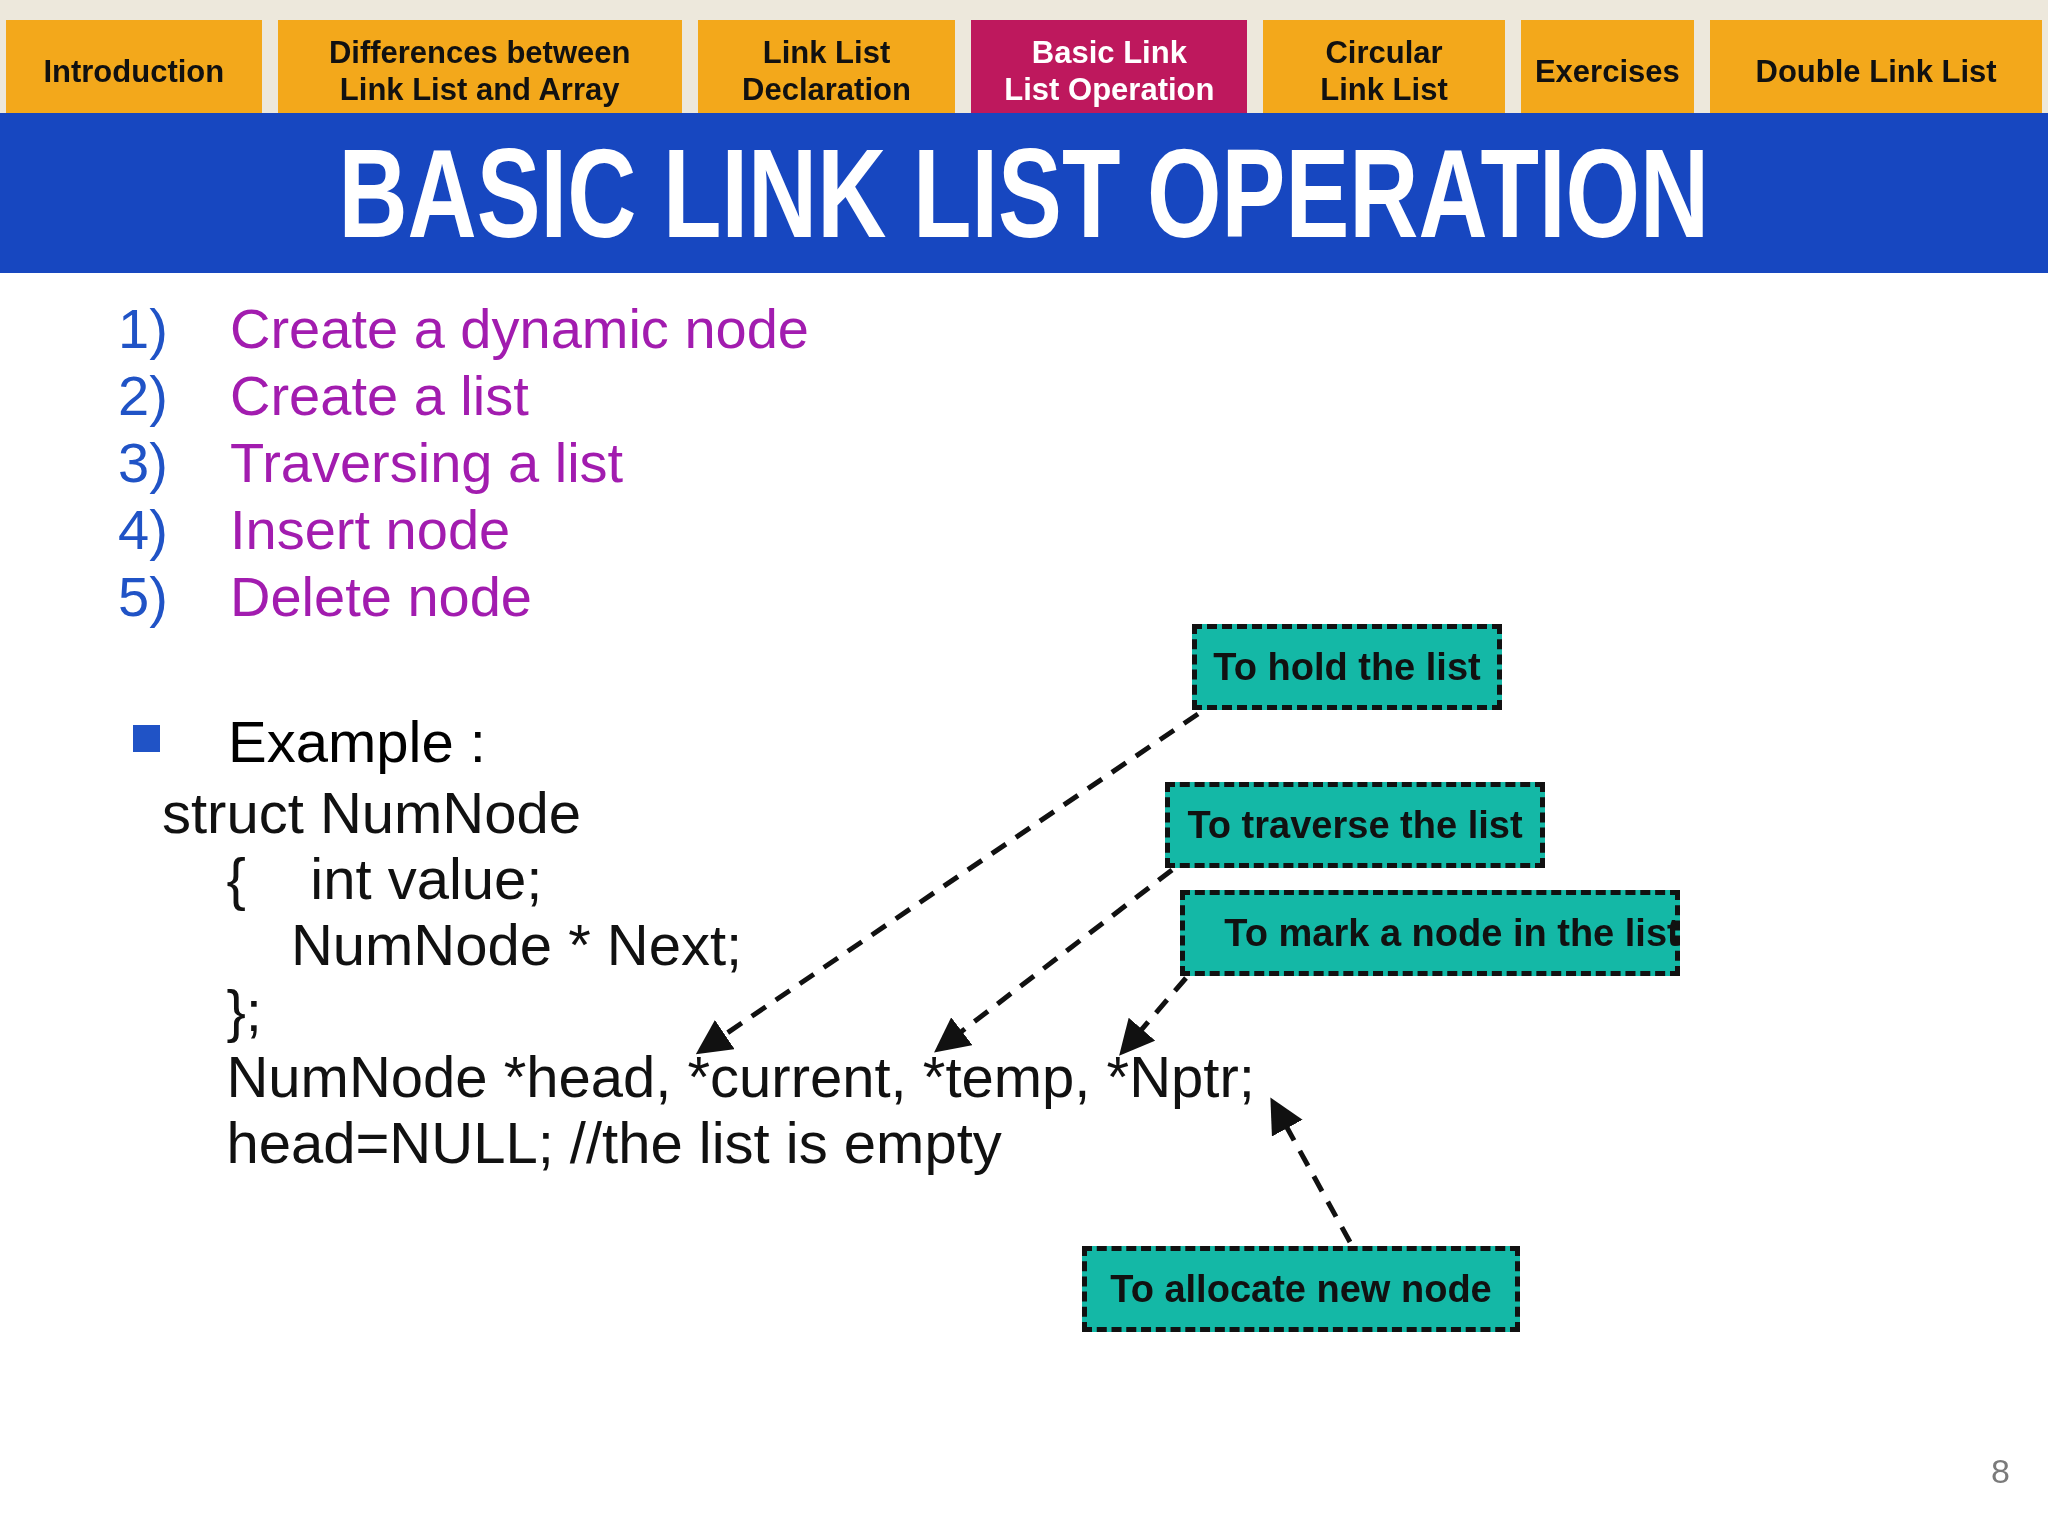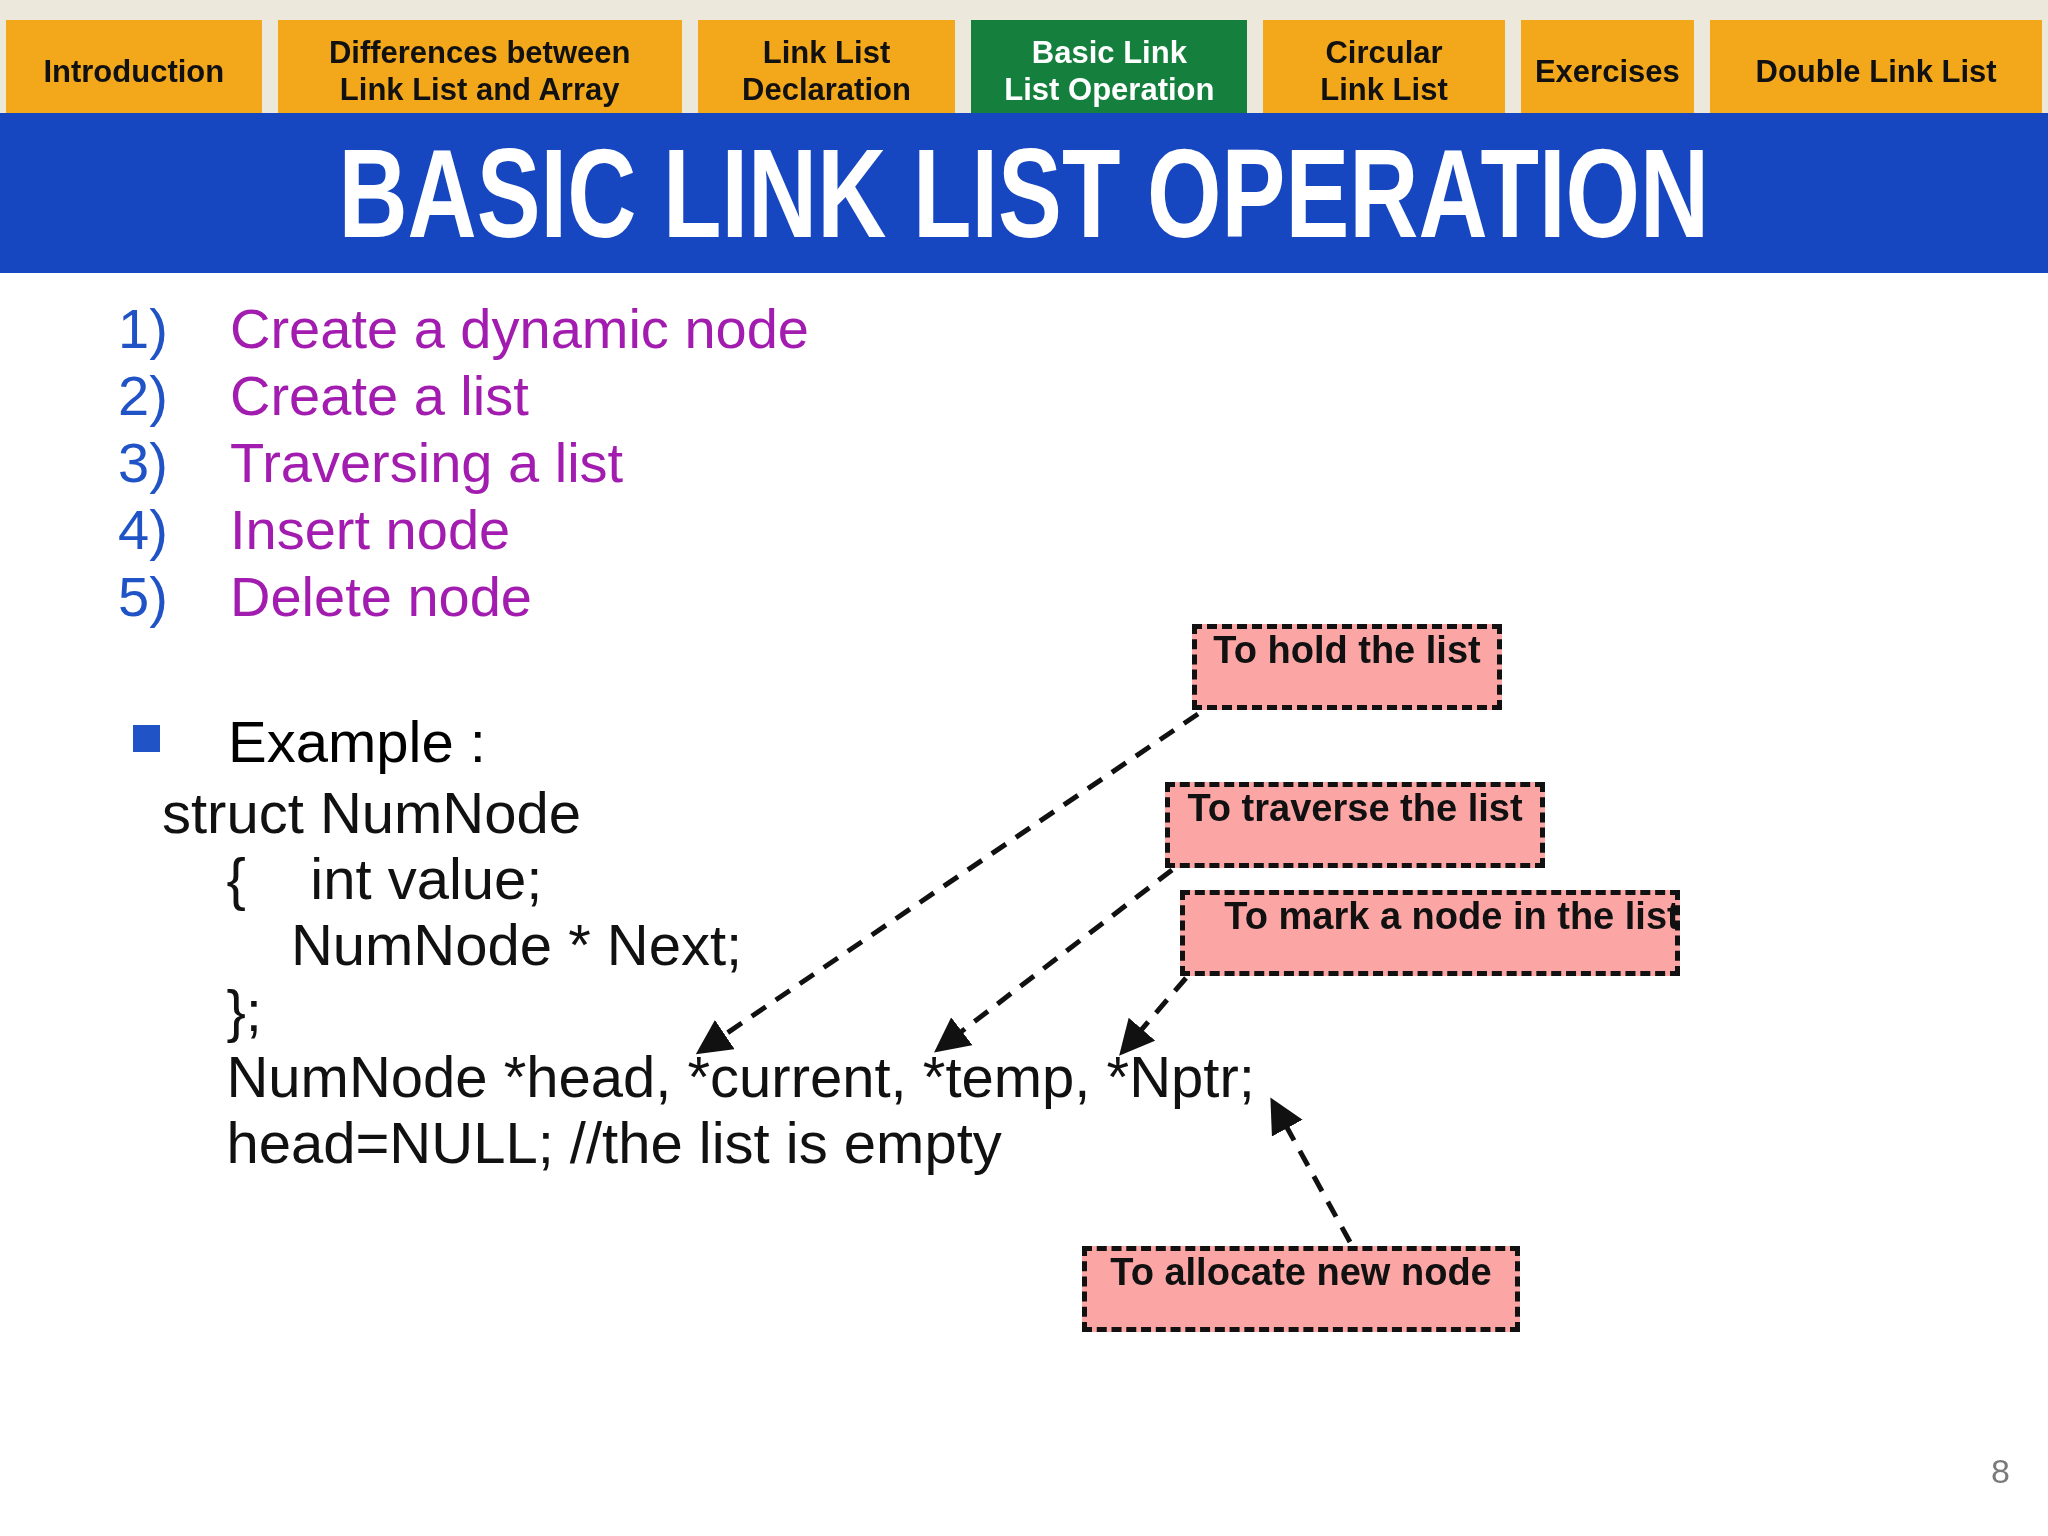--- a/index.html
+++ b/index.html
@@ -15,21 +15,21 @@
     background:#EDE8DC; box-sizing:border-box;
     display:flex; gap:16px; padding:20px 6px 5px 6px;
   }
   .tab {
     box-sizing:border-box; height:102px;
     background:#F3A81B; color:#111;
     display:flex; align-items:center; justify-content:center;
     text-align:center; font-weight:bold; font-size:31px; line-height:37px;
     white-space:pre-line; cursor:pointer;
   }
-  .tab.active { background:#15803d; color:#ffffff; }
+  .tab.active { background:#be185d; color:#ffffff; }
 
   
   .banner {
     position:absolute; left:0; top:113px; width:2048px; height:160px;
     background:#1747C0; display:flex; align-items:center; justify-content:center;
   }
   .banner h1 {
     margin:0; color:#ffffff; font-weight:bold; font-size:126px;
     transform:scaleX(0.76); transform-origin:center; white-space:nowrap;
     letter-spacing:0px;
@@ -46,22 +46,22 @@
   .example-row .bullet { width:27px; height:27px; background:#2053C6; margin-top:-6px; }
   .example-row .label { color:#000000; font-size:58px; margin-left:68px; }
 
   
   .code { position:absolute; left:162px; top:780px; font-size:58px; line-height:66px; }
   .code .line { white-space:pre; height:66px; }
 
   
   .callout {
     position:absolute; box-sizing:border-box;
-    background:#fca5a5; border:5px dashed #111;
-    display:flex; justify-content:center;
+    background:#14b8a6; border:5px dashed #111;
+    display:flex; align-items:center; justify-content:center;
     font-weight:bold; font-size:38px; color:#111; white-space:nowrap;
   }
   .callout.hold     { left:1192px; top:624px;  width:310px; height:86px; }
   .callout.traverse { left:1165px; top:782px;  width:380px; height:86px; }
   .callout.mark     { left:1180px; top:890px;  width:500px; height:86px;padding-left:44px; }
   .callout.allocate { left:1082px; top:1246px; width:438px; height:86px; }
 
   
   .arrows { position:absolute; left:0; top:0; width:2048px; height:1536px; pointer-events:none; }
 

